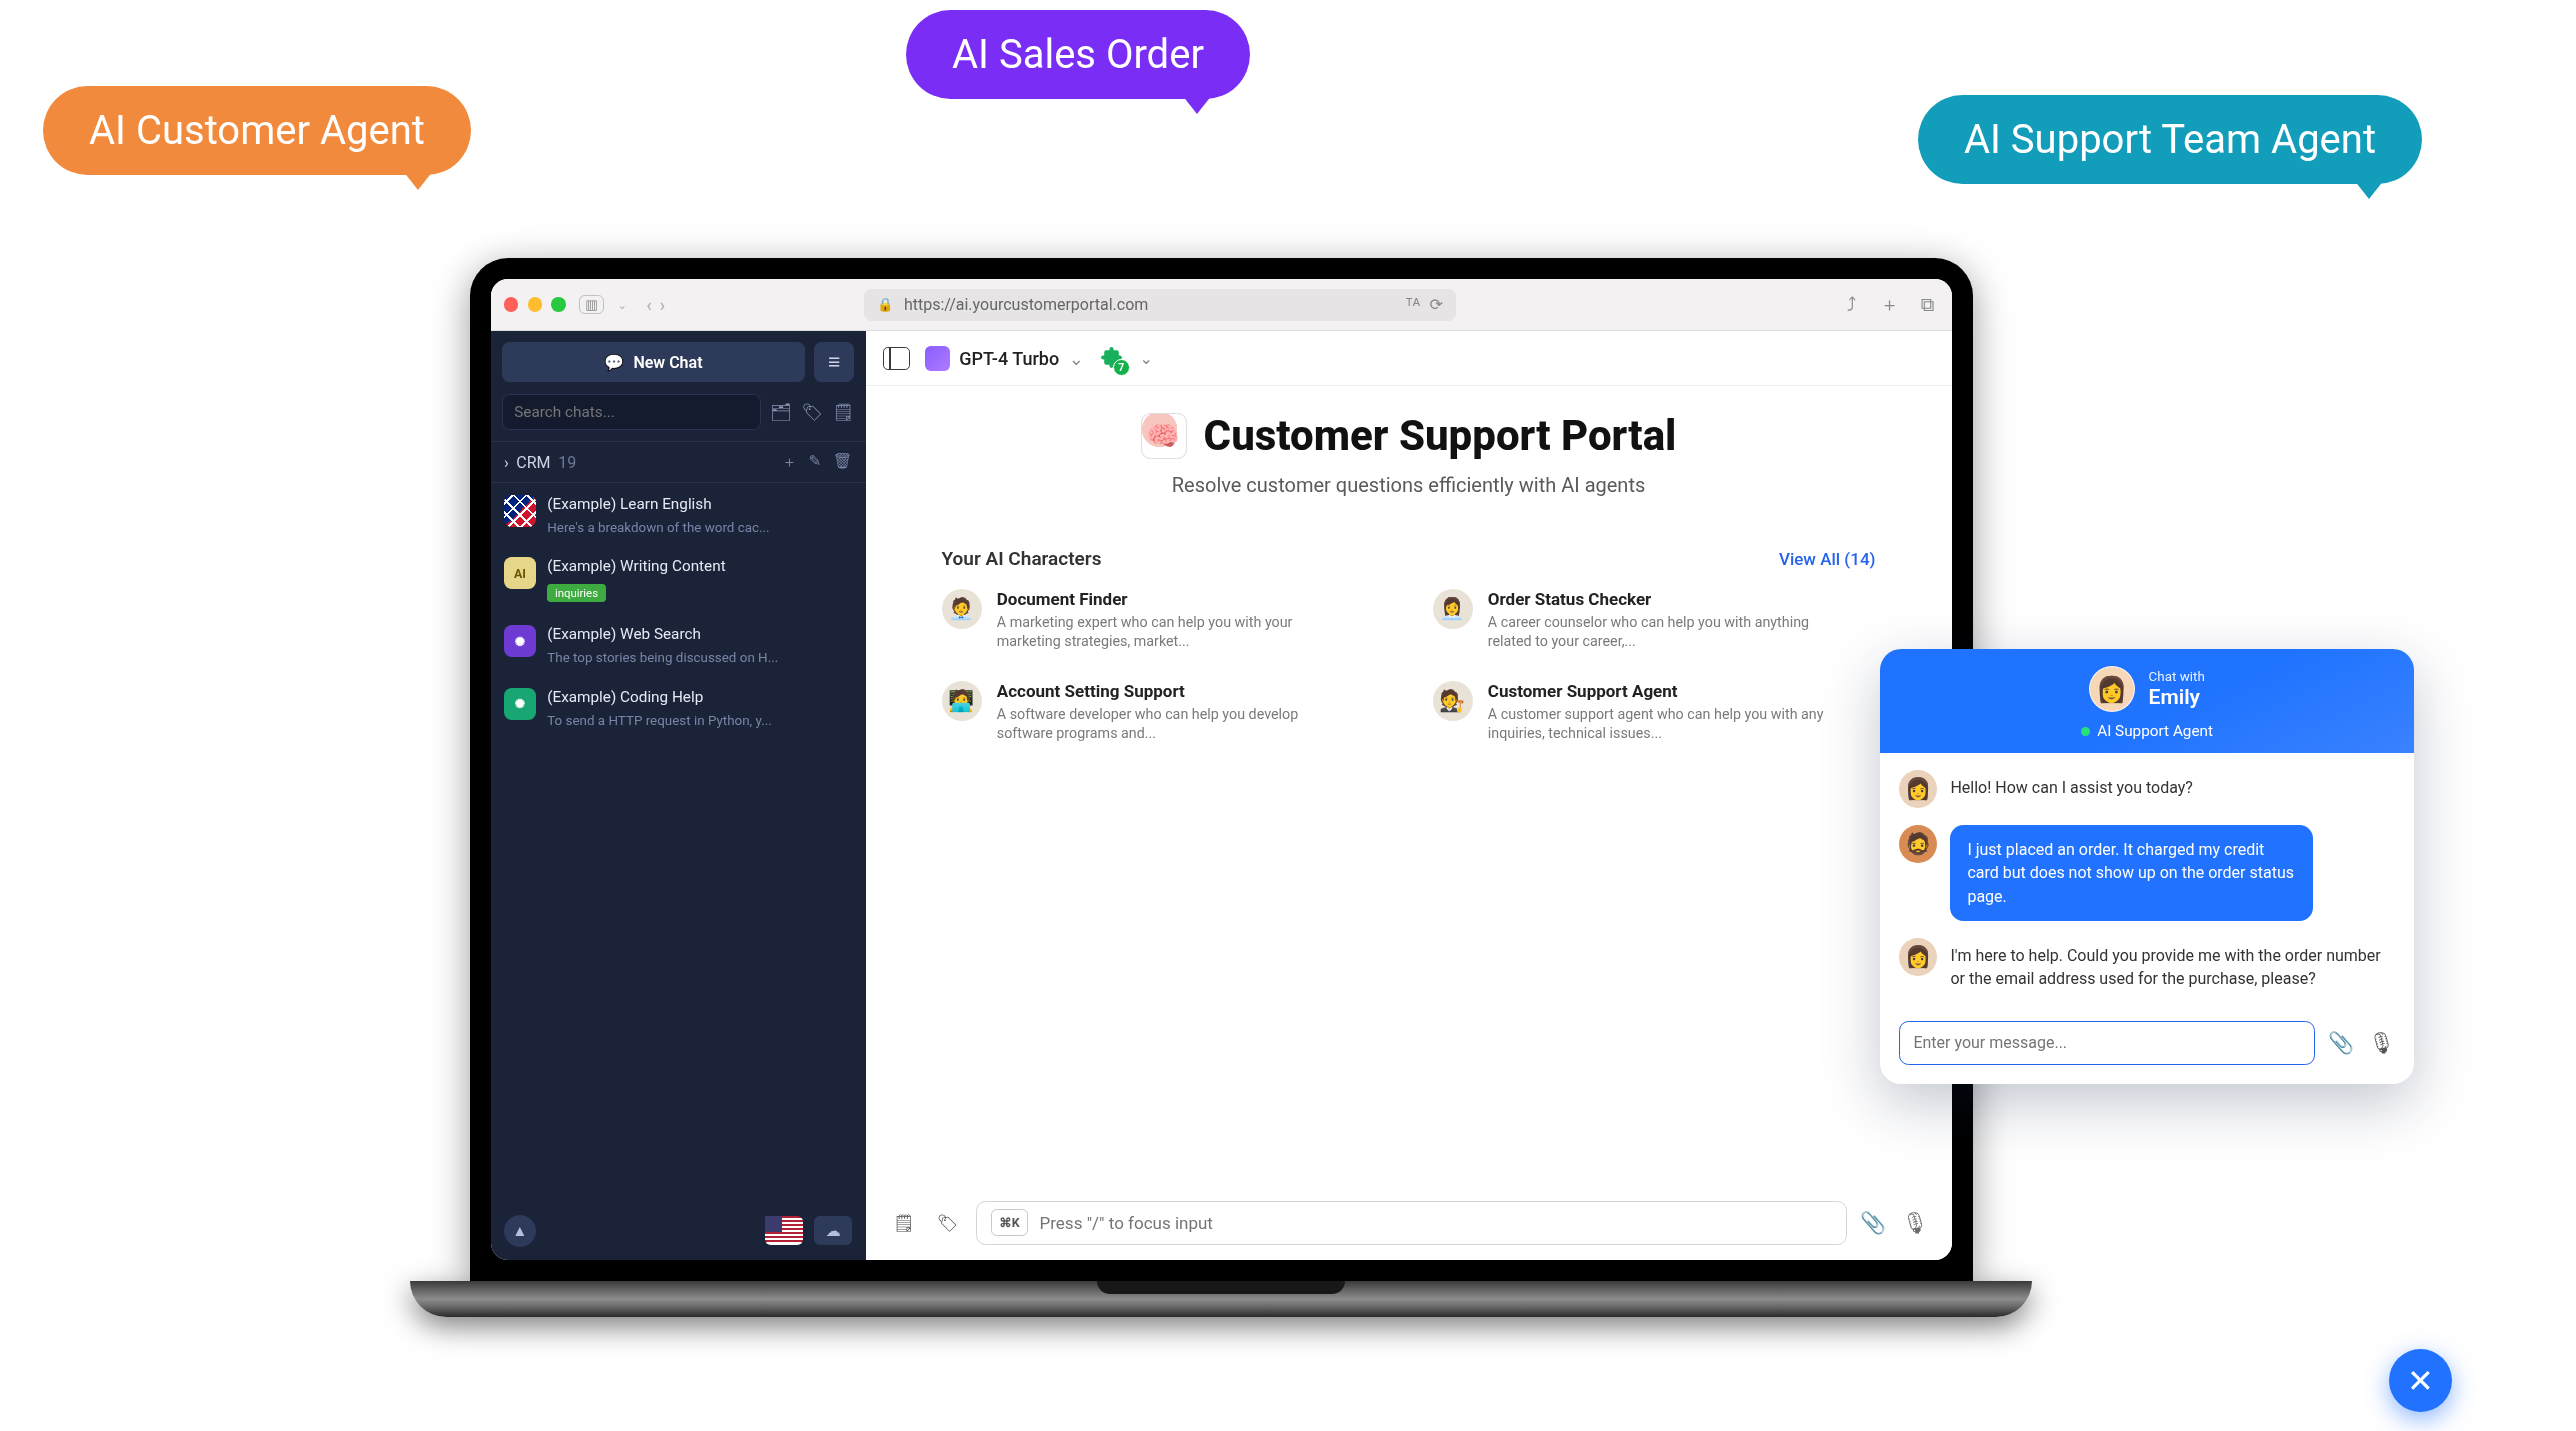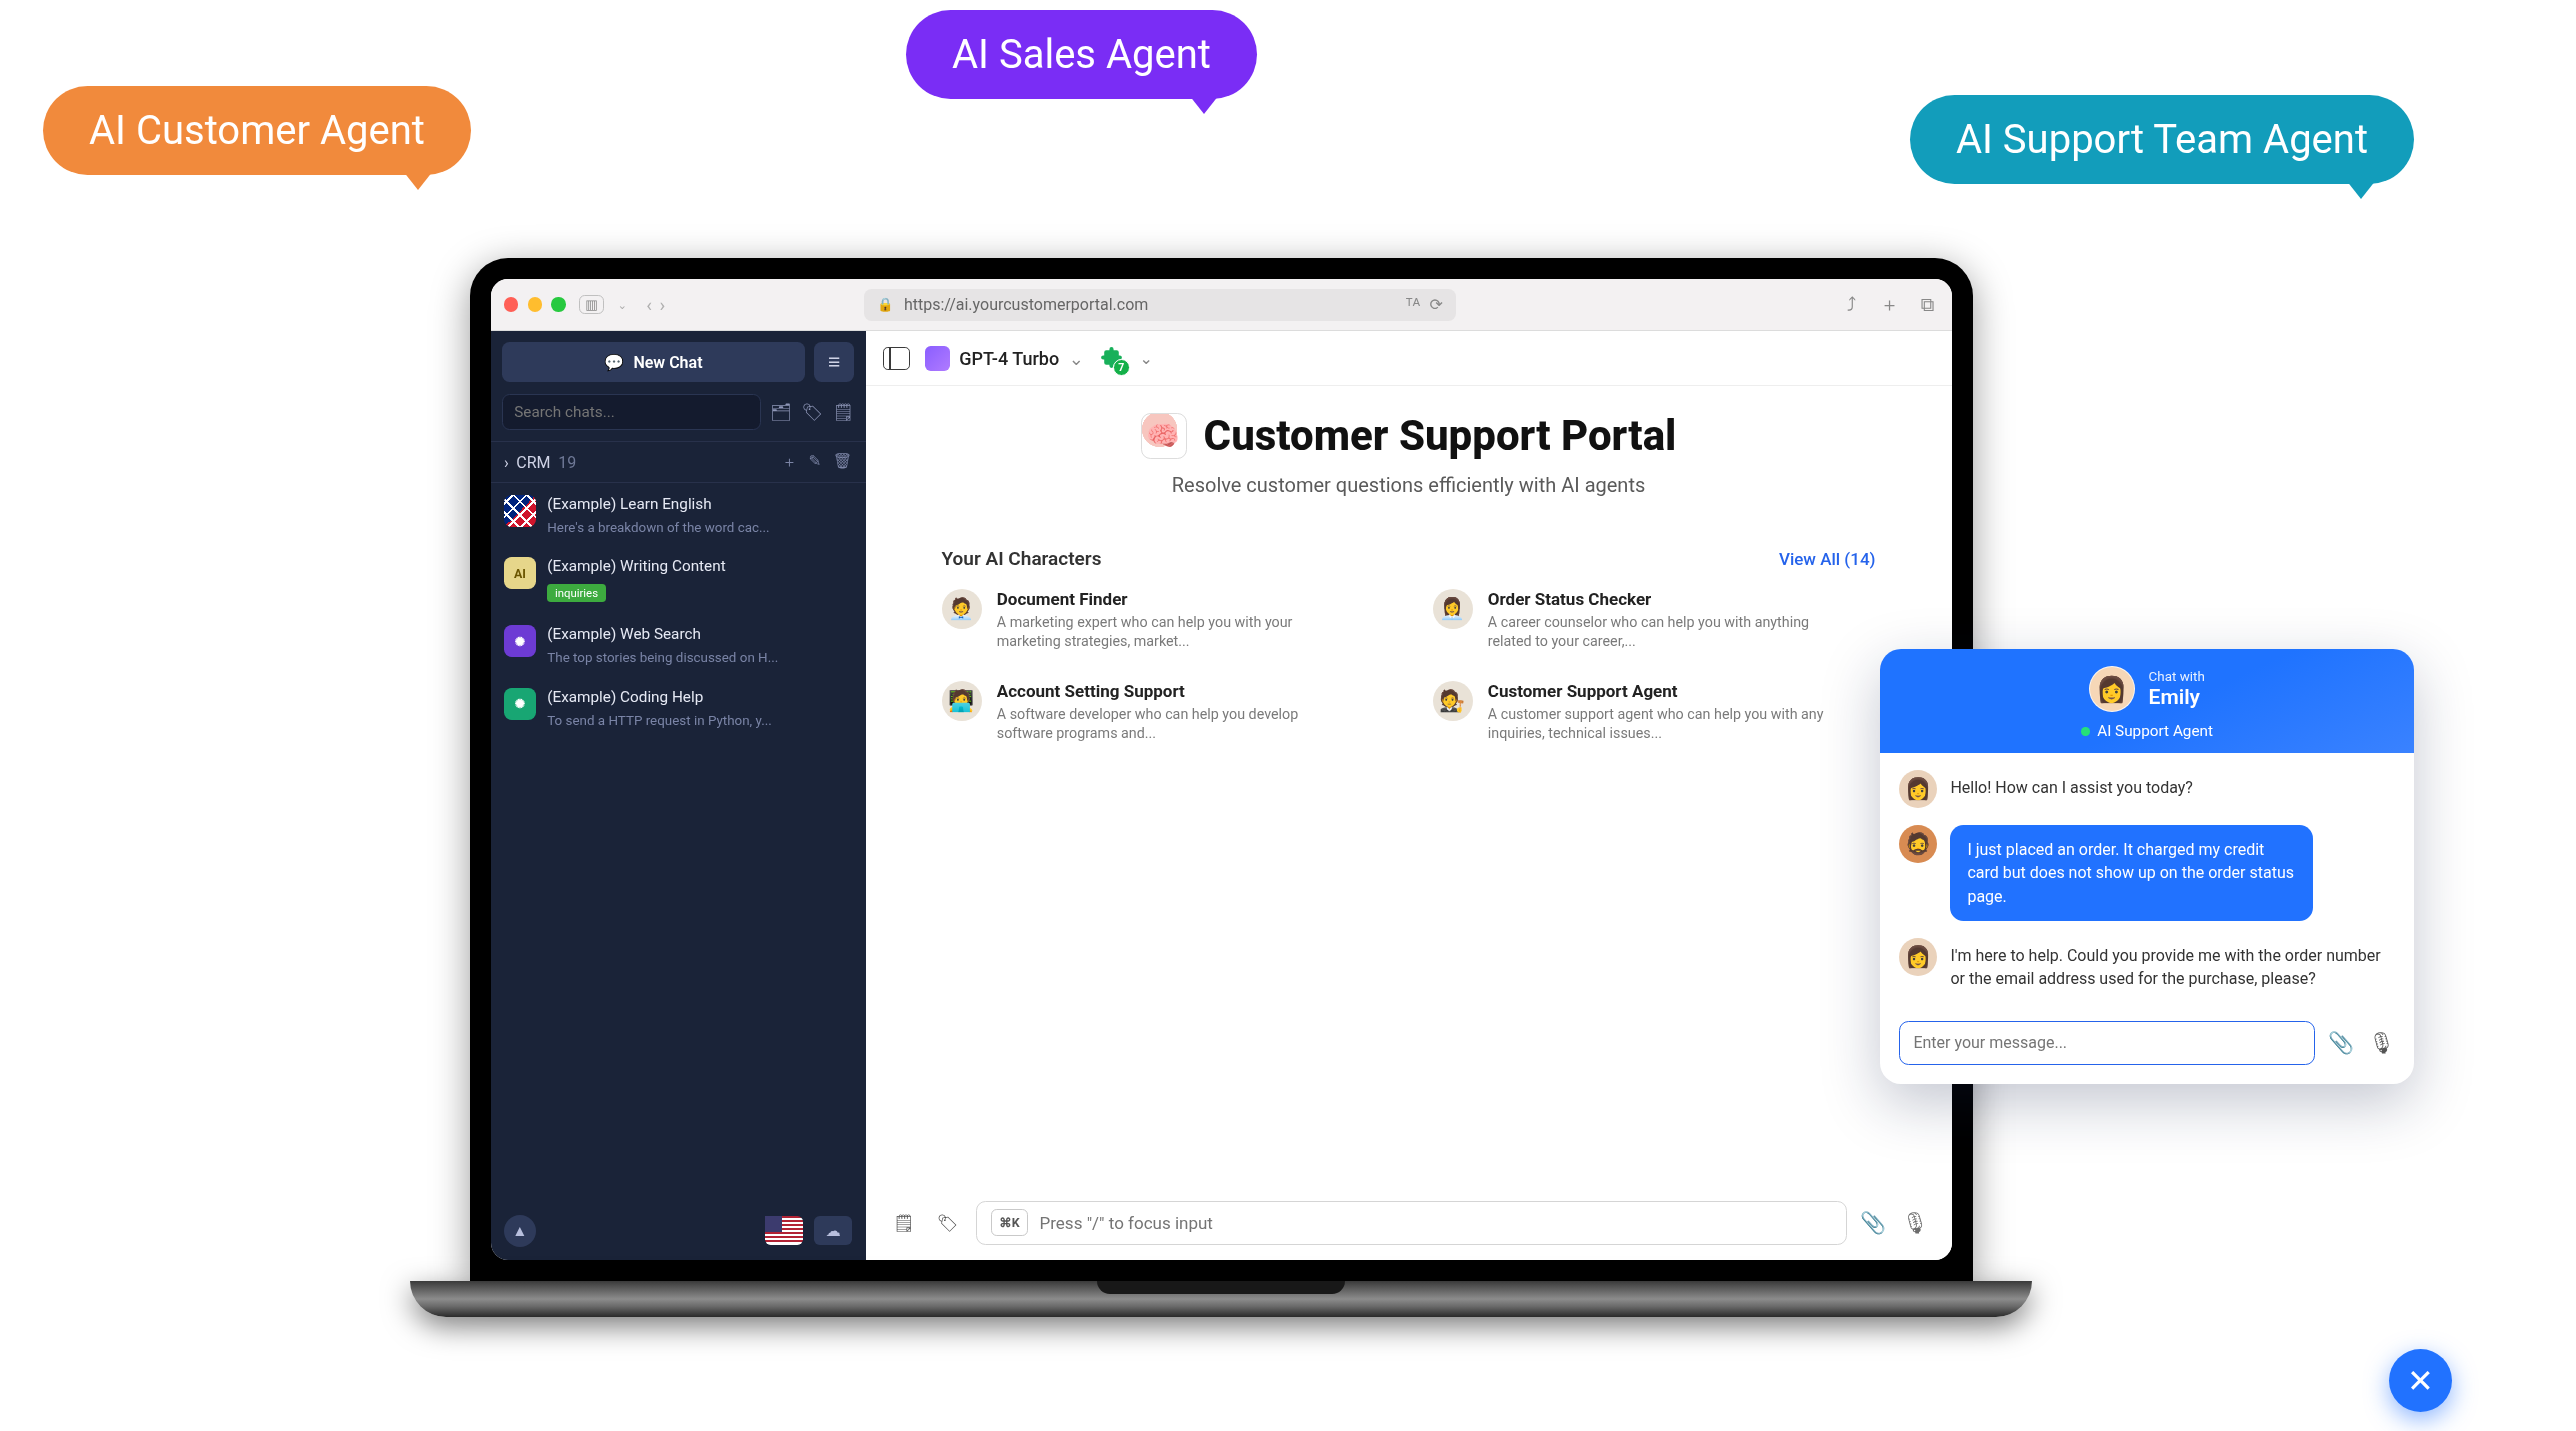--- a/index.html
+++ b/index.html
@@ -5,21 +5,21 @@
   * { box-sizing: border-box; margin: 0; padding: 0; font-family: -apple-system, BlinkMacSystemFont, "Segoe UI", Roboto, sans-serif; }
   body { width: 2576px; height: 1431px; background: transparent; position: relative; }
 
   
   .speech-bubble { position: absolute; padding: 21px 46px; border-radius: 57px; color: #fff; font-size: 40px; font-weight: 400; }
   .speech-bubble::after { content:""; position:absolute; bottom:-15.3px; right:38px; width:0; height:0; border-left:15.3px solid transparent; border-right:15.3px solid transparent; border-top:19px solid currentColor; }
   .bubble-orange { background:#f18a3c; color:#f18a3c; top:86px; left:43px; }
   .bubble-orange span{color:#fff;}
   .bubble-purple { background:#7a2df5; color:#7a2df5; top:9.5px; left:906px; }
   .bubble-purple span{color:#fff;}
-  .bubble-teal  { background:#129dbb; color:#129dbb; top:95px; right:162px; }
+  .bubble-teal  { background:#129dbb; color:#129dbb; top:95px; right:154px; }
   .bubble-teal span{color:#fff;}
 
   
   .laptop { position:absolute; top:258px; left:410px; width:1622px; height:1092px; }
   .screen-bezel { width:1503px; height:1023px; margin:0 auto; background:#000; border-radius:38px 38px 0 0; padding:21px; box-shadow:0 9.5px 38px rgba(0,0,0,.4); }
   .screen { width:100%; height:100%; background:#fff; border-radius:17px; overflow:hidden; display:flex; flex-direction:column; }
   .laptop-base { width:1622px; height:36px; background:linear-gradient(#3a3a3a,#6b6b6b 30%,#8c8c8c 50%,#6b6b6b 70%,#2a2a2a); border-radius:0 0 57px 57px; box-shadow:0 9.5px 29px rgba(0,0,0,.5); position:relative; }
   .laptop-notch { position:absolute; top:0; left:50%; transform:translateX(-50%); width:248px; height:13.4px; background:#181818; border-radius:0 0 15.3px 15.3px;}
 
   
@@ -120,21 +120,21 @@
   .cw-input{flex:1;height:44px;border:1.9px solid #2563eb;border-radius:9.5px;padding:0 13.4px;display:flex;align-items:center;}
   .cw-input input{flex:1;border:0;outline:0;font-size:16px;color:#14532d;}
   .cw-icons{display:flex;gap:13.4px;color:#555;font-size:21px;}
 
   .fab{position:absolute; bottom:19px; right:124px; width:63px;height:63px;border-radius:50%;background:#2172ff;color:#fff;display:flex;align-items:center;justify-content:center;font-size:32px;font-weight:300;box-shadow:0 7.6px 23px rgba(33,114,255,.5);}
 </style>
 </head>
 <body>
 
 <div class="speech-bubble bubble-orange"><span>AI Customer Agent</span></div>
-<div class="speech-bubble bubble-purple"><span>AI Sales Agent</span></div>
+<div class="speech-bubble bubble-purple"><span>AI Sales Order</span></div>
 <div class="speech-bubble bubble-teal"><span>AI Support Team Agent</span></div>
 
 <div class="laptop">
   <div class="screen-bezel">
     <div class="screen">
 
       <div class="browser-chrome">
         <div class="traffic">
           <div class="dot red"></div>
           <div class="dot yellow"></div>

